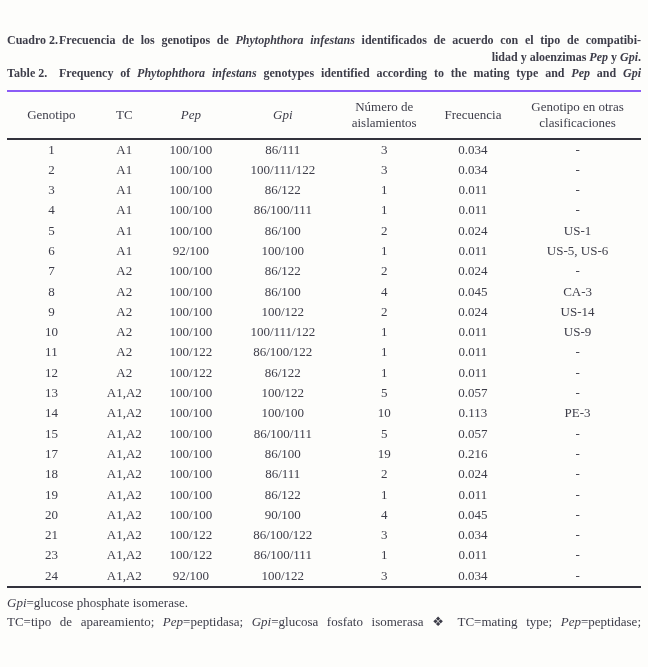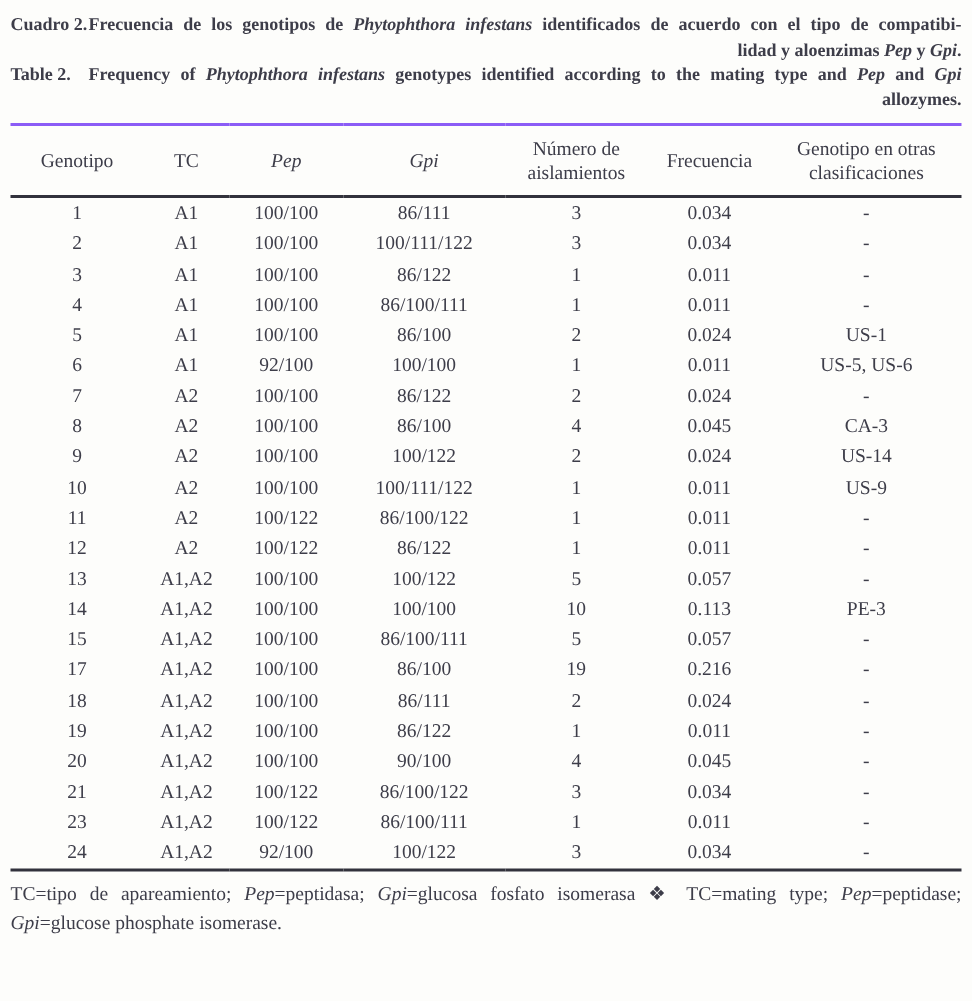--- a/index.html
+++ b/index.html
@@ -16,21 +16,21 @@
   }
   .page {
     box-sizing: border-box;
     width: 648px;
     height: 667px;
     padding: 8px 7px 0 7px;
   }
   .it { font-style: italic; }
 
   
-  .captions { margin-bottom: 8px; }
+  .captions { margin-bottom: 8px; margin-top: 24px; }
   .caption {
     display: flex;
     font-weight: bold;
     font-size: 12px;
     line-height: 16.5px;
   }
   .cap-label {
     flex: none;
     width: 52px;
   }
@@ -89,21 +89,20 @@
         <span class="cap-label">Cuadro 2.</span>
         <div class="cap-text">
           <div class="cap-line justify"><span>Frecuencia de los genotipos de </span><span class="it">Phytophthora infestans</span><span> identificados de acuerdo con el tipo de compatibi-</span></div>
           <div class="cap-line"><span>lidad y aloenzimas </span><span class="it">Pep</span><span> y </span><span class="it">Gpi</span><span>.</span></div>
         </div>
       </div>
       <div class="caption">
         <span class="cap-label">Table 2.</span>
         <div class="cap-text">
           <div class="cap-line justify"><span>Frequency of </span><span class="it">Phytophthora infestans</span><span> genotypes identified according to the mating type and </span><span class="it">Pep</span><span> and </span><span class="it">Gpi</span></div>
-          <div class="cap-line"><span>allozymes.</span></div>
         </div>
       </div>
     </div>
   <table id="genotype-table">
     <colgroup id="cols">
         <col style="width: 14%;">
         <col style="width: 9%;">
         <col style="width: 12%;">
         <col style="width: 17%;">
         <col style="width: 15%;">
@@ -316,16 +315,16 @@
           <td>A1,A2</td>
           <td>92/100</td>
           <td>100/122</td>
           <td>3</td>
           <td>0.034</td>
           <td>-</td>
         </tr>
       </tbody>
   </table>
   <div class="footnote" id="footnote">
+      <div class="fn-line"><span class="it">Gpi</span><span>=glucose phosphate isomerase.</span></div>
       <div class="fn-line justify"><span>TC=tipo de apareamiento; </span><span class="it">Pep</span><span>=peptidasa; </span><span class="it">Gpi</span><span>=glucosa fosfato isomerasa ❖ TC=mating type; </span><span class="it">Pep</span><span>=peptidase;</span></div>
-      <div class="fn-line"><span class="it">Gpi</span><span>=glucose phosphate isomerase.</span></div>
     </div>
 </div>
 
 </body></html>

